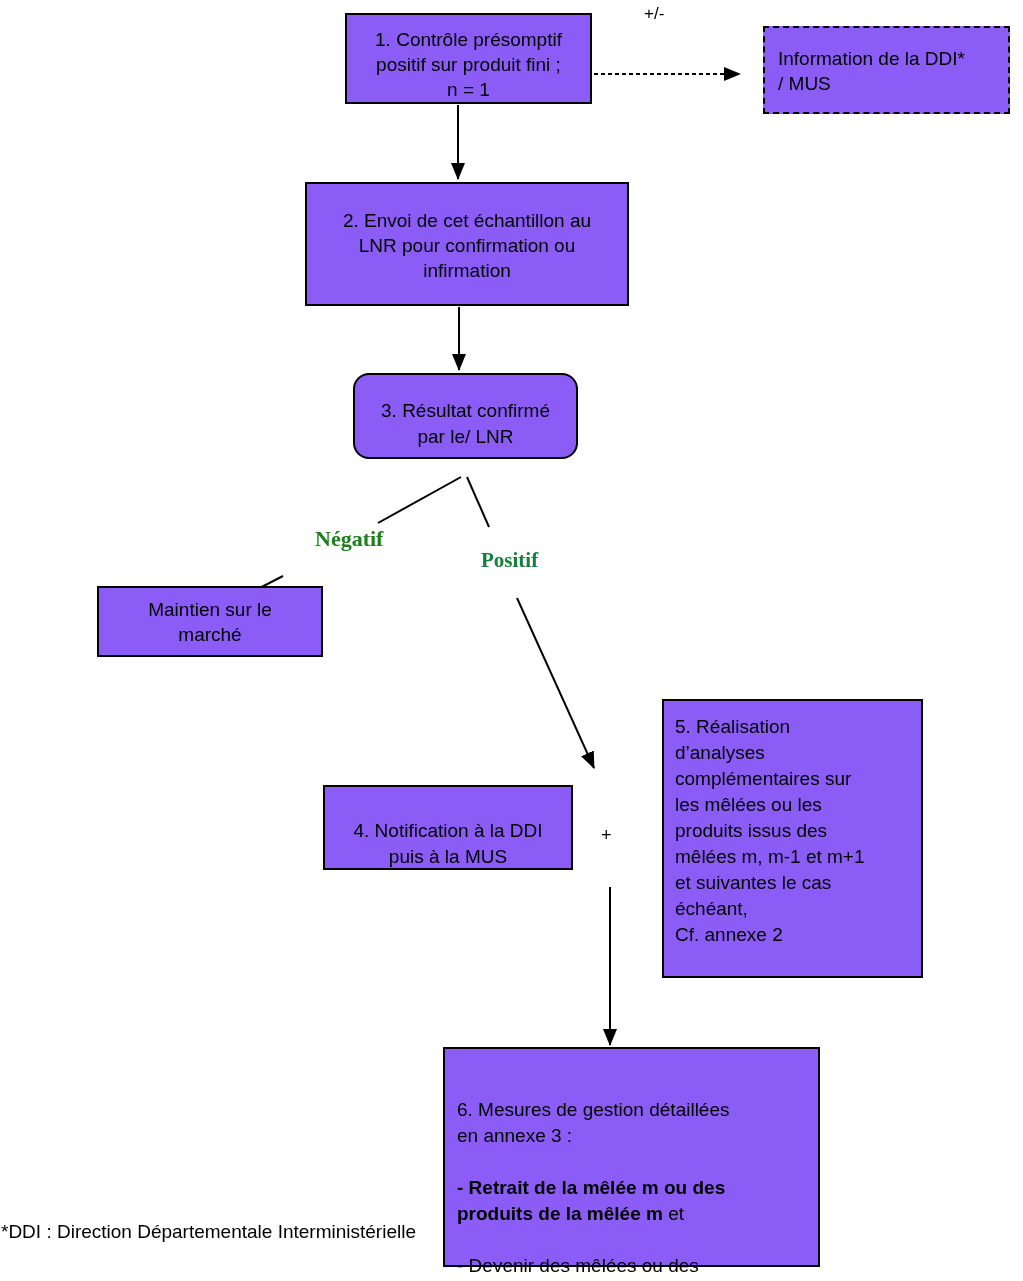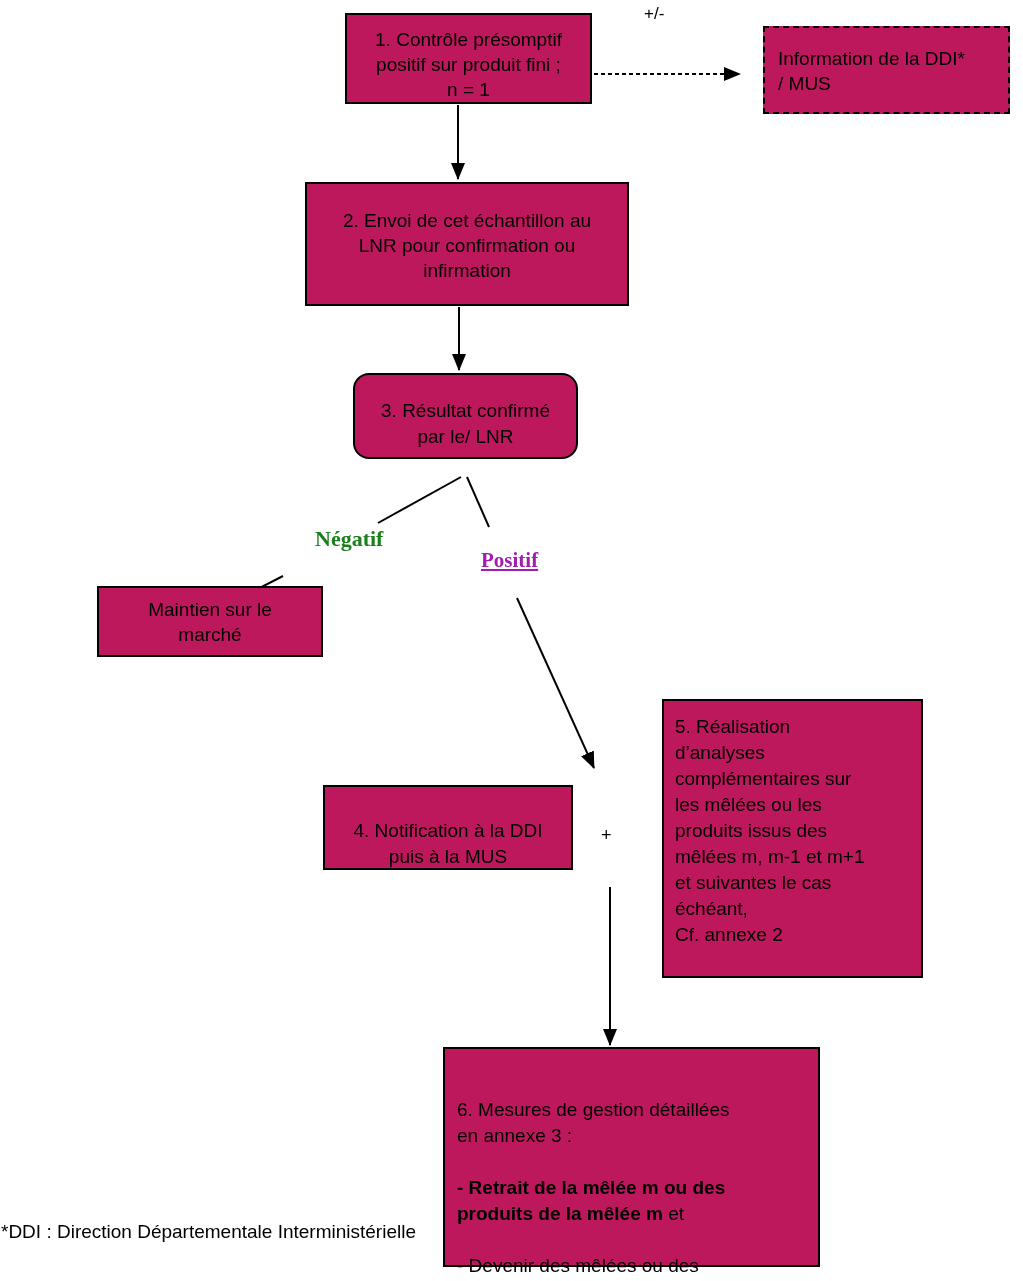--- a/index.html
+++ b/index.html
@@ -28,21 +28,21 @@
     stroke-width: 2;
   }
   .connectors line.dashed {
     stroke-dasharray: 4 3;
   }
   .box {
     position: absolute;
     z-index: 2;
     box-sizing: border-box;
     border: 2px solid #000000;
-    background: #be185d;
+    background: #8b5cf6;
     font-size: 19px;
     line-height: 25px;
     white-space: pre-line;
   }
   .box.center { text-align: center; }
   .box.dashed { border-style: dashed; }
   .lbl {
     position: absolute;
     z-index: 3;
     white-space: pre;
@@ -130,19 +130,19 @@
     <span>- Devenir des mêlées ou des
 produits des autres mêlées selon
 le résultat des analyses
 complémentaires</span>
   </div>
 
   <div id="lblPlusMinus" class="lbl">+/-</div>
 
   <div id="lblNegatif" class="lbl branch-label" style="color: rgb(27, 128, 27); margin-left: 28px;">Négatif</div>
 
-  <div id="lblPositif" class="lbl branch-label" style="color: #a21caf; text-decoration: underline;">Positif</div>
+  <div id="lblPositif" class="lbl branch-label" style="color: #15803d;">Positif</div>
 
   <div id="lblPlus" class="lbl">+</div>
 
   <div id="footnote">*DDI : Direction Départementale Interministérielle</div>
 
 </div>
 
 </body></html>

